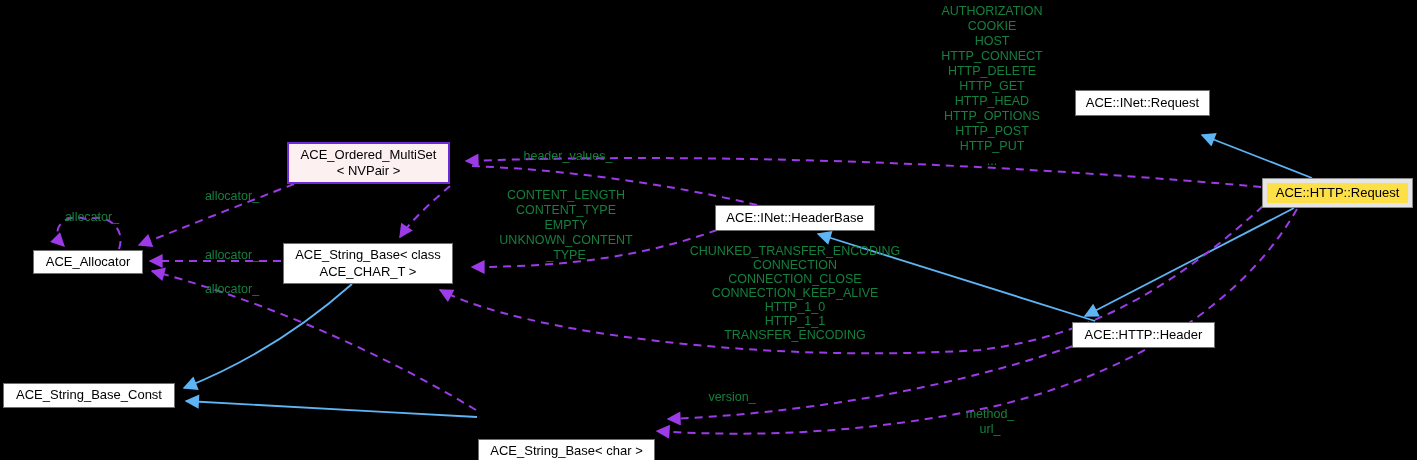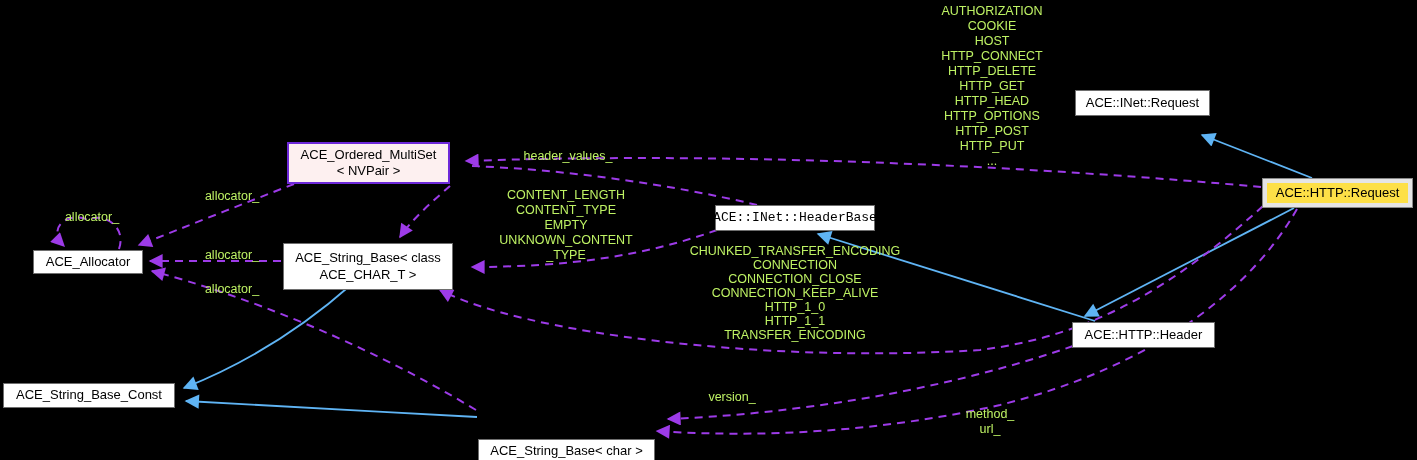--- a/index.html
+++ b/index.html
@@ -12,21 +12,21 @@
   .node{
     position:absolute;display:flex;align-items:center;justify-content:center;
     background:#fff;border:1px solid #6e6e6e;color:#000;
     font-size:13px;line-height:1.25;text-align:center;white-space:pre-line;
     box-sizing:border-box;cursor:pointer;
   }
   .node.red{border:2px solid #6d28d9;background:#fdf0f0;}
   .node.hl{background:#fde047;border:4px solid #e5e5e5;outline:1px solid #8a8a8a;}
   .edge-label{
     position:absolute;transform:translateX(-50%);
-    color:#bef264;font-size:12.5px;line-height:15px;
+    color:#15803d;font-size:12.5px;line-height:15px;
     text-align:center;white-space:pre-line;pointer-events:none;
   }
   .edge-label.lh14{line-height:14px;}
 </style>
 </head>
 <body>
 
 <div id="canvas">
 
   <svg id="edges" width="1417" height="460" viewBox="0 0 1417 460">
@@ -90,22 +90,22 @@
 HTTP_1_0
 HTTP_1_1
 TRANSFER_ENCODING</div>
   <div class="edge-label" style="left:732px;top:390px;">version_</div>
   <div class="edge-label" style="left:990px;top:407px;">method_
 url_</div>
 
   <div class="node" style="left:33px;top:250px;width:110px;height:24px;">ACE_Allocator</div>
   <div class="node red" style="left:287px;top:142px;width:163px;height:42px;">ACE_Ordered_MultiSet
 &lt; NVPair &gt;</div>
-  <div class="node" style="left:283px;top:243px;width:170px;height:47px;text-align:center;">ACE_String_Base&lt; class
+  <div class="node" style="left:283px;top:243px;width:170px;height:41px;text-align:center;">ACE_String_Base&lt; class
 ACE_CHAR_T &gt;</div>
-  <div class="node" style="left:715px;top:205px;width:160px;height:26px;font-family:Liberation Mono, monospace;">ACE::INet::HeaderBase</div>
+  <div class="node" style="left:715px;top:205px;width:160px;height:26px;">ACE::INet::HeaderBase</div>
   <div class="node" style="left:1075px;top:90px;width:135px;height:26px;">ACE::INet::Request</div>
   <div class="node hl" style="left:1263px;top:179px;width:149px;height:28px;">ACE::HTTP::Request</div>
   <div class="node" style="left:1072px;top:322px;width:143px;height:26px;">ACE::HTTP::Header</div>
   <div class="node" style="left:3px;top:383px;width:172px;height:25px;">ACE_String_Base_Const</div>
   <div class="node" style="left:478px;top:408px;width:177px;height:25px;margin-top:31px;">ACE_String_Base&lt; char &gt;</div>
 
 </div>
 
 </body></html>

